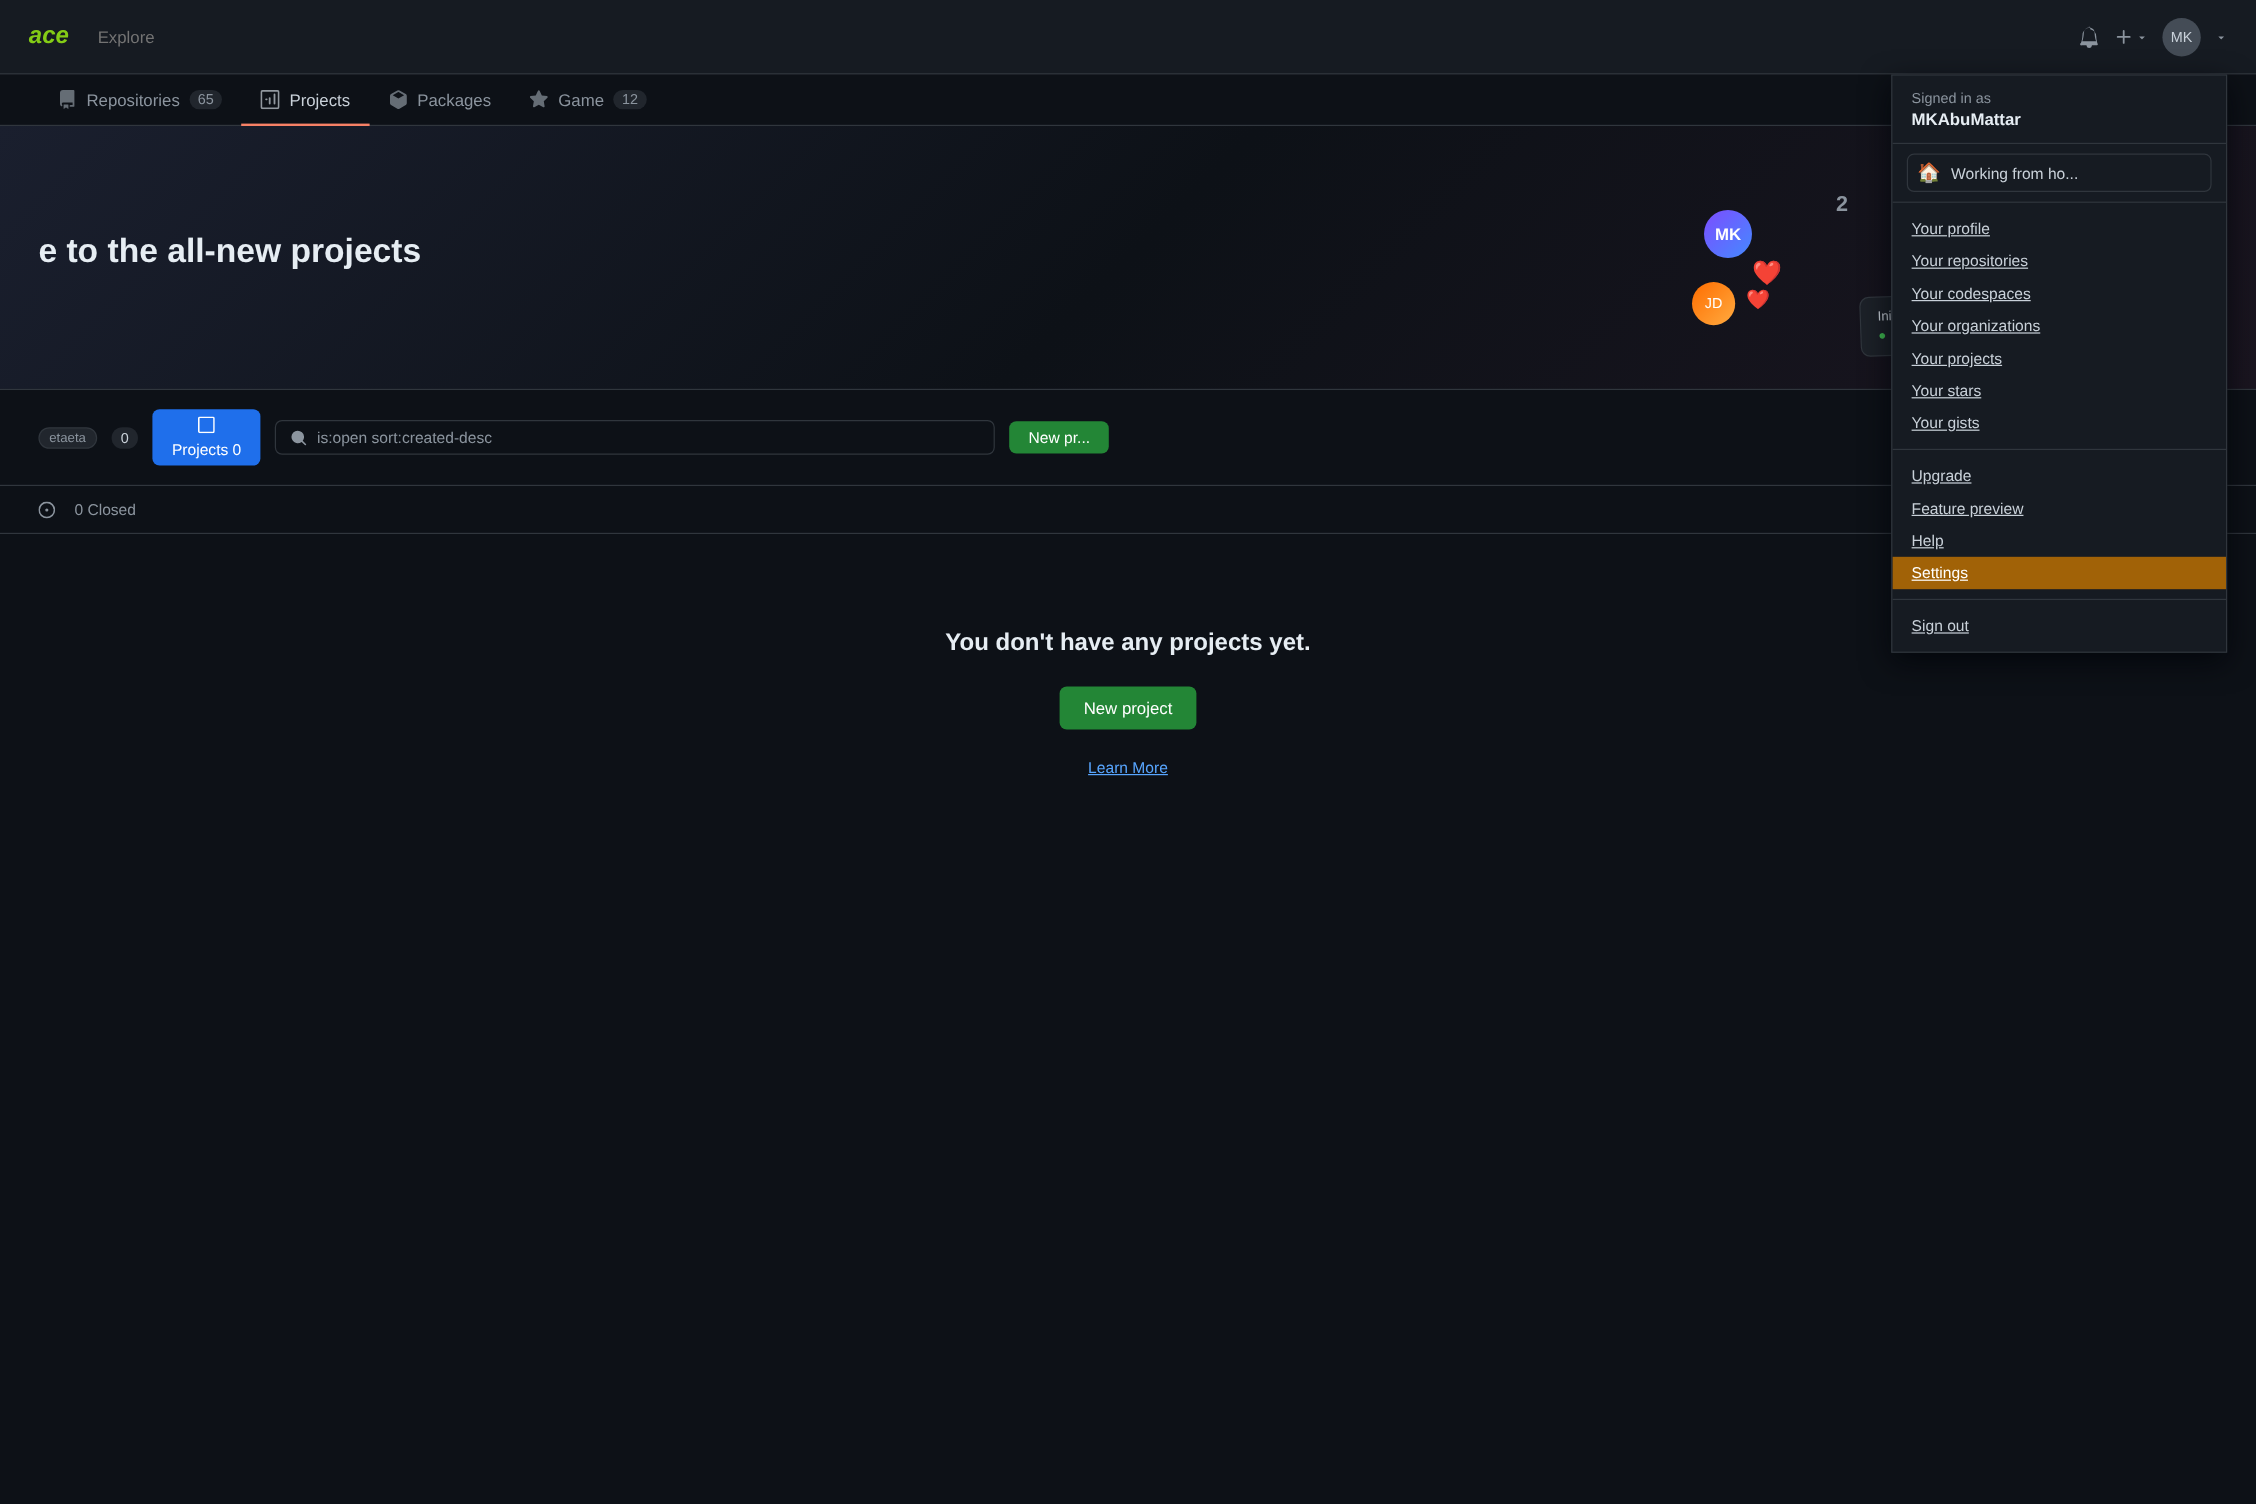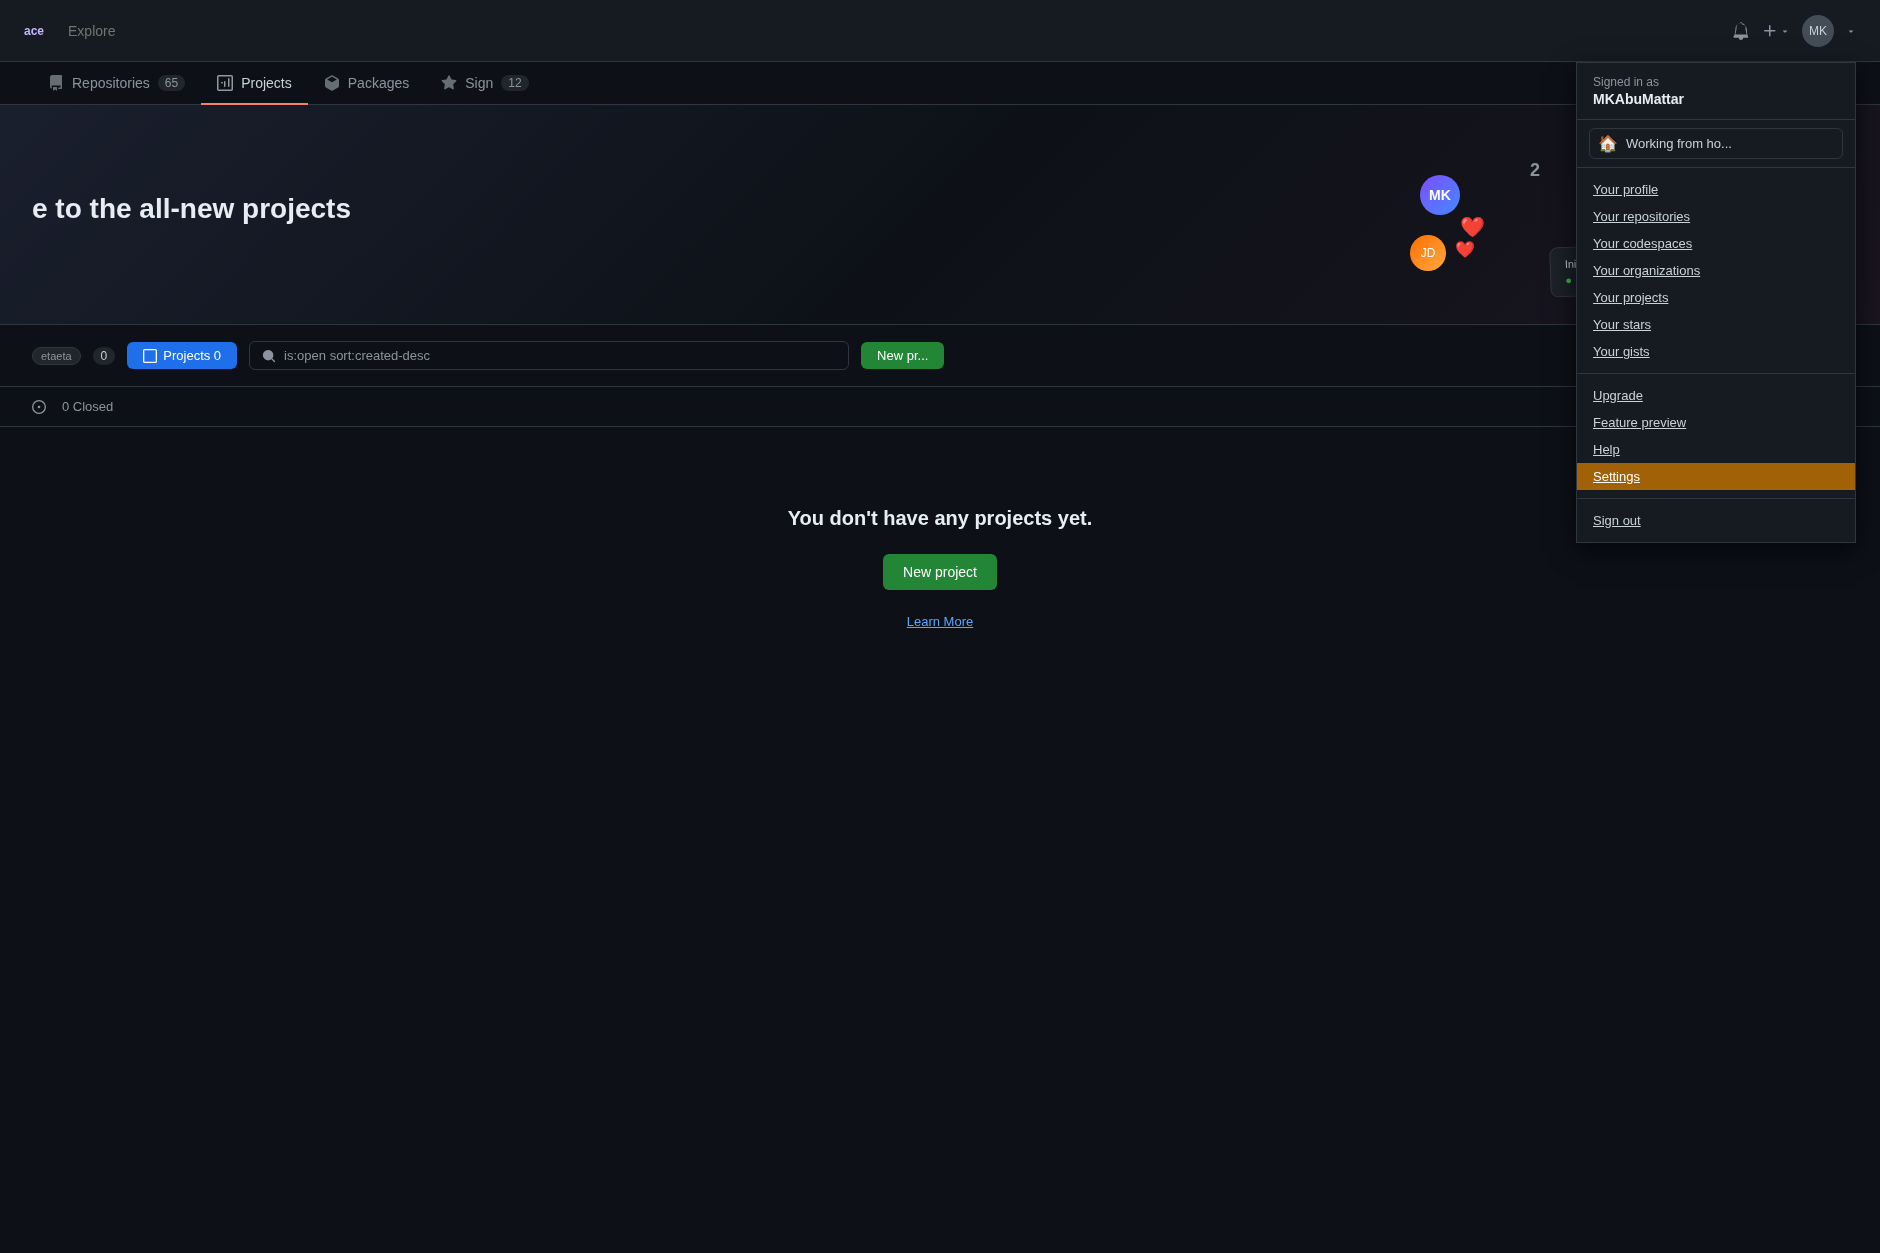--- a/index.html
+++ b/index.html
@@ -20,23 +20,24 @@
       border-bottom: 1px solid #30363d;
       height: 62px;
       display: flex;
       align-items: center;
       padding: 0 24px;
       gap: 16px;
       position: relative;
       z-index: 10;
     }
     .header-brand {
-      color: #c4b5fd;
-      font-size: 12px;
+      color: #84cc16;
+      font-size: 20px;
       font-weight: 600;
+      font-style: italic;
     }
     .header-nav {
       display: flex;
       gap: 8px;
       flex: 1;
     }
     .header-nav-item {
       color: #737373;
       font-size: 14px;
       padding: 4px 8px;
@@ -171,20 +172,21 @@
       background: #1f6feb;
       color: white;
       border: none;
       border-radius: 6px;
       padding: 6px 16px;
       font-size: 13px;
       cursor: pointer;
       display: flex;
       align-items: center;
       gap: 6px;
+      flex-direction: column;
     }
     .search-box {
       flex: 1;
       background: #0d1117;
       border: 1px solid #30363d;
       border-radius: 6px;
       padding: 6px 12px;
       color: #8b949e;
       font-size: 13px;
       display: flex;
@@ -371,21 +373,21 @@
     <svg class="tab-icon" width="16" height="16" viewBox="0 0 16 16" fill="#8b949e">
       <path d="M8.878.392a1.75 1.75 0 00-1.756 0l-5.25 3.045A1.75 1.75 0 001 4.951v6.098c0 .624.332 1.2.872 1.514l5.25 3.045a1.75 1.75 0 001.756 0l5.25-3.045c.54-.313.872-.89.872-1.514V4.951c0-.624-.332-1.2-.872-1.514L8.878.392zM7.875 1.69a.25.25 0 01.25 0l4.63 2.685L8 7.133 3.245 4.375l4.63-2.685zM2.5 5.677v5.372c0 .09.047.171.125.216l4.625 2.683V8.432L2.5 5.677zm6.25 8.271l4.625-2.683a.25.25 0 00.125-.216V5.677L8.75 8.432v5.516z"></path>
     </svg>
     <span>Packages</span>
   </div>
 
   <div class="tab-item">
     <svg class="tab-icon" width="16" height="16" viewBox="0 0 16 16" fill="#8b949e">
       <path d="M8 .25a.75.75 0 01.673.418l1.882 3.815 4.21.612a.75.75 0 01.416 1.279l-3.046 2.97.719 4.192a.75.75 0 01-1.088.791L8 12.347l-3.766 1.98a.75.75 0 01-1.088-.79l.72-4.194L.818 6.374a.75.75 0 01.416-1.28l4.21-.611L7.327.668A.75.75 0 018 .25z"></path>
     </svg>
-    <span>Sign</span>
+    <span>Game</span>
     <span class="tab-count">12</span>
   </div>
 </div>
 
 <div class="hero-banner">
   <div class="hero-content">
     <h1 class="hero-title">e to the all-new projects</h1>
   </div>
 
   <div class="hero-visual">

